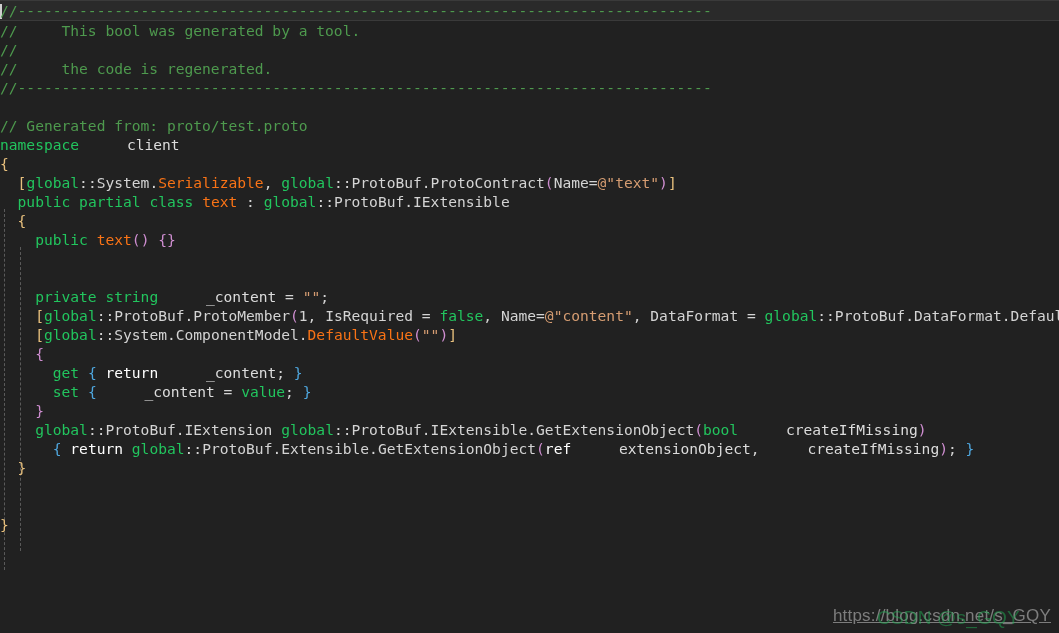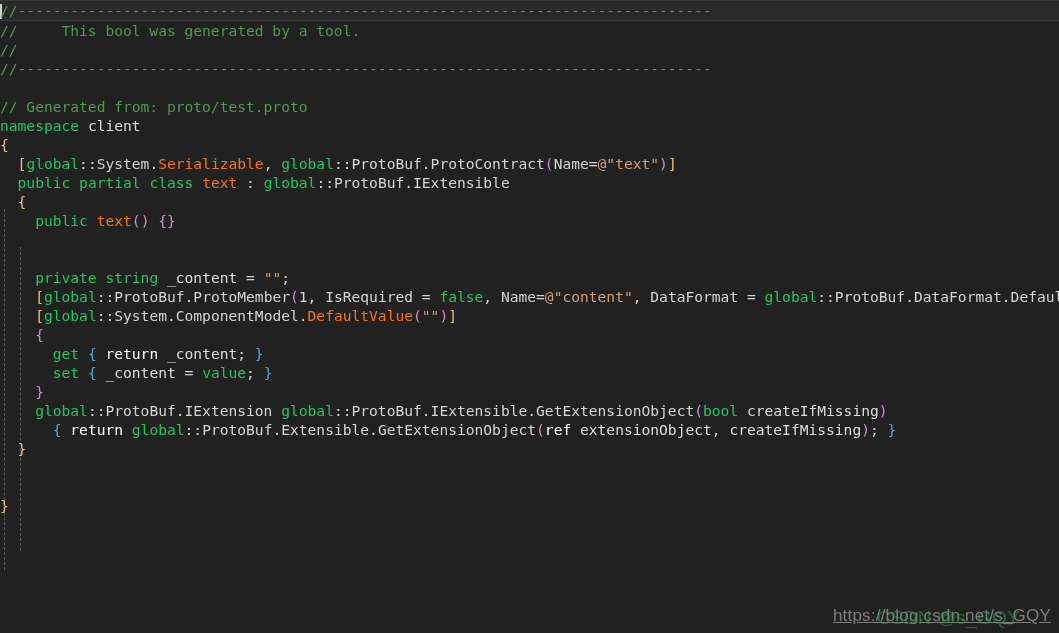--- a/index.html
+++ b/index.html
@@ -72,21 +72,21 @@
 
   .code-area .line span { position: relative; z-index: 1; }
 
   
   .cm  { color: #4e9a4e; }              
   .kw  { color: #22c55e; }              
   .ty  { color: #f97316; }              
   .pl  { color: #d4d4d4; }              
   .str { color: #d69d72; }              
   .ctl { color: #ffffff; }              
-  .id  { color: #dcdcdc; }              
+  .id  { color: #dcdcdc; margin-left: 39px; }              
   .br1 { color: #e8c07d; }              
   .br2 { color: #cf8ed1; }              
   .br3 { color: #4fa8e0; }              
 
   .watermark {
     position: absolute;
     right: 8px;
     bottom: 7px;
     font-family: "Liberation Sans", sans-serif;
     font-size: 17px;
@@ -116,20 +116,21 @@
 
     <div id="guides">
         <div class="guide" style="left: 4px; top: 209px; height: 361px;"></div>
         <div class="guide" style="left: 20px; top: 247px; height: 304px;"></div>
       </div>
 
     <div id="lines">
         <div class="line current"><span class="caret"></span><span class="cm">//-------------------------------------------------------------------------------</span></div>
         <div class="line"><span class="cm">//     This bool was generated by a tool.</span></div>
         <div class="line"><span class="cm">//</span></div>
+        <div class="line"><span class="cm">//     the code is regenerated.</span></div>
         <div class="line"><span class="cm">//-------------------------------------------------------------------------------</span></div>
         <div class="line"><span class="pl"></span></div>
         <div class="line"><span class="cm">// Generated from: proto/test.proto</span></div>
         <div class="line"><span class="kw">namespace</span><span class="pl"> </span><span class="id">client</span></div>
         <div class="line"><span class="br1">{</span></div>
         <div class="line"><span class="pl">  </span><span class="br1">[</span><span class="kw">global</span><span class="pl">::</span><span class="pl">System</span><span class="pl">.</span><span class="ty">Serializable</span><span class="pl">, </span><span class="kw">global</span><span class="pl">::</span><span class="pl">ProtoBuf</span><span class="pl">.</span><span class="pl">ProtoContract</span><span class="br2">(</span><span class="pl">Name=</span><span class="str">@"text"</span><span class="br2">)</span><span class="br1">]</span></div>
         <div class="line"><span class="pl">  </span><span class="kw">public</span><span class="pl"> </span><span class="kw">partial</span><span class="pl"> </span><span class="kw">class</span><span class="pl"> </span><span class="ty">text</span><span class="pl"> : </span><span class="kw">global</span><span class="pl">::</span><span class="pl">ProtoBuf</span><span class="pl">.</span><span class="pl">IExtensible</span></div>
         <div class="line"><span class="pl">  </span><span class="br1">{</span></div>
         <div class="line"><span class="pl">    </span><span class="kw">public</span><span class="pl"> </span><span class="ty">text</span><span class="br2">(</span><span class="br2">)</span><span class="pl"> </span><span class="br2">{</span><span class="br2">}</span></div>
         <div class="line"><span class="pl"></span></div>

